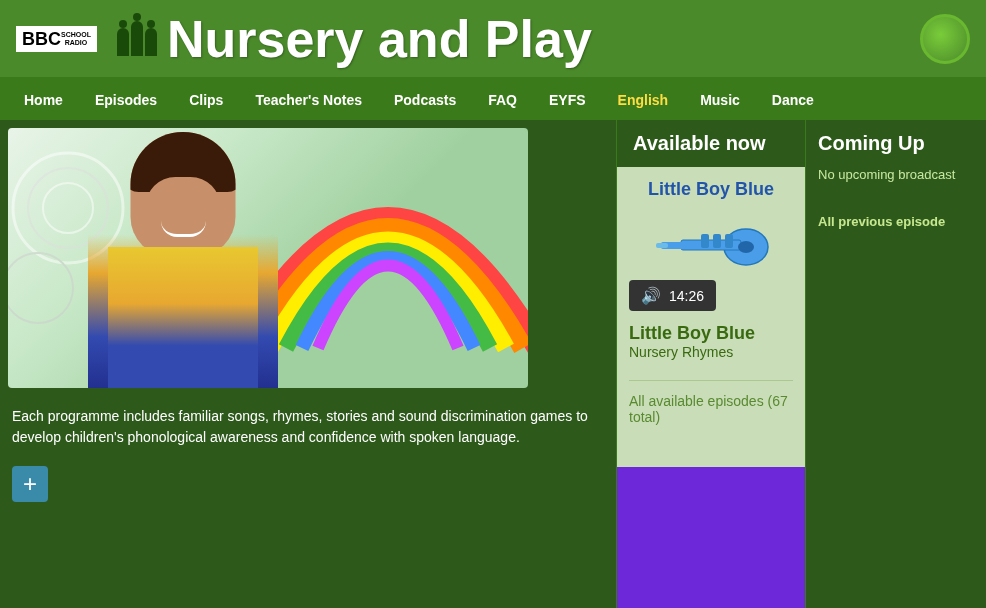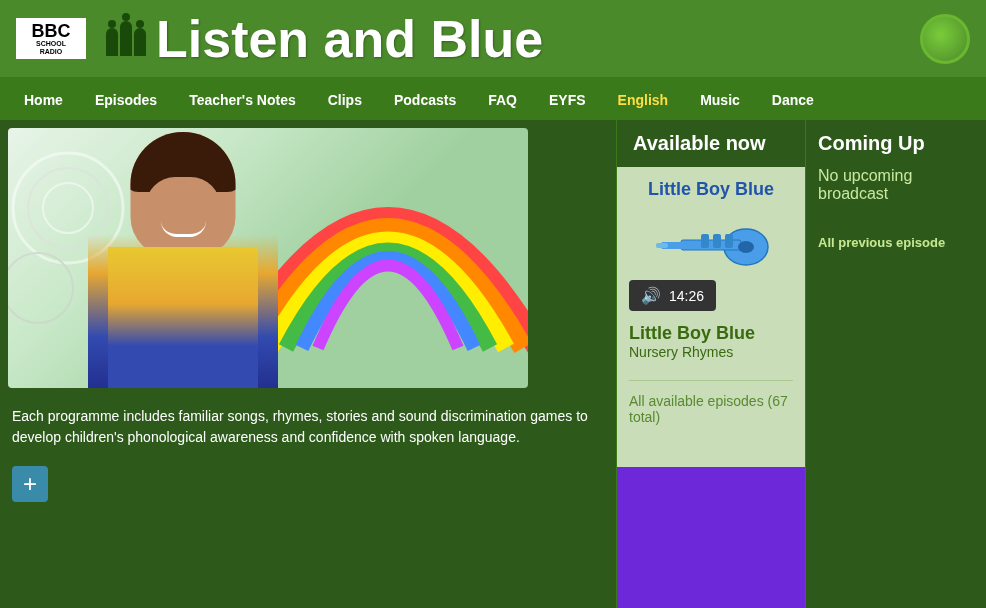--- a/index.html
+++ b/index.html
@@ -17,21 +17,20 @@
       display: flex;
       align-items: center;
       padding: 8px 16px;
       height: 80px;
       border-bottom: 3px solid #3a7a1a;
     }
     .bbc-logo {
       background: #fff;
       padding: 4px 6px;
       display: flex;
-      flex-direction: column;
       align-items: center;
       margin-right: 12px;
       min-width: 70px;
     }
     .bbc-logo-text {
       font-size: 18px;
       font-weight: bold;
       color: #000;
       line-height: 1;
     }
@@ -237,21 +236,21 @@
       padding: 0;
     }
     .coming-up-header {
       color: #fff;
       font-size: 20px;
       font-weight: bold;
       padding: 12px 12px;
     }
     .coming-up-text {
       color: #c8e8a0;
-      font-size: 16px;
+      font-size: 13px;
       padding: 0 12px;
     }
     .all-prev-episodes {
       color: #c8e890;
       font-size: 13px;
       font-weight: bold;
       padding: 8px 12px;
       margin-top: 24px;
     }
   </style>
@@ -261,29 +260,29 @@
 <div class="header">
   <div class="bbc-logo">
     <span class="bbc-logo-text">BBC</span>
     <span class="bbc-sub-text">SCHOOL<br>RADIO</span>
   </div>
   <div class="logo-figures">
     <div class="figure"></div>
     <div class="figure" style="height:35px;"></div>
     <div class="figure" style="height:28px;"></div>
   </div>
-  <h1 class="page-title">Listen and Blue</h1>
+  <h1 class="page-title">Nursery and Play</h1>
   <div class="corner-circle"></div>
 </div>
 
 <nav class="nav">
   <a class="nav-item">Home</a>
   <a class="nav-item">Episodes</a>
+  <a class="nav-item">Clips</a>
   <a class="nav-item">Teacher's Notes</a>
-  <a class="nav-item">Clips</a>
   <a class="nav-item">Podcasts</a>
   <a class="nav-item">FAQ</a>
   <a class="nav-item">EYFS</a>
   <a class="nav-item highlight">English</a>
   <a class="nav-item">Music</a>
   <a class="nav-item">Dance</a>
 </nav>
 
 <div class="main">
 

